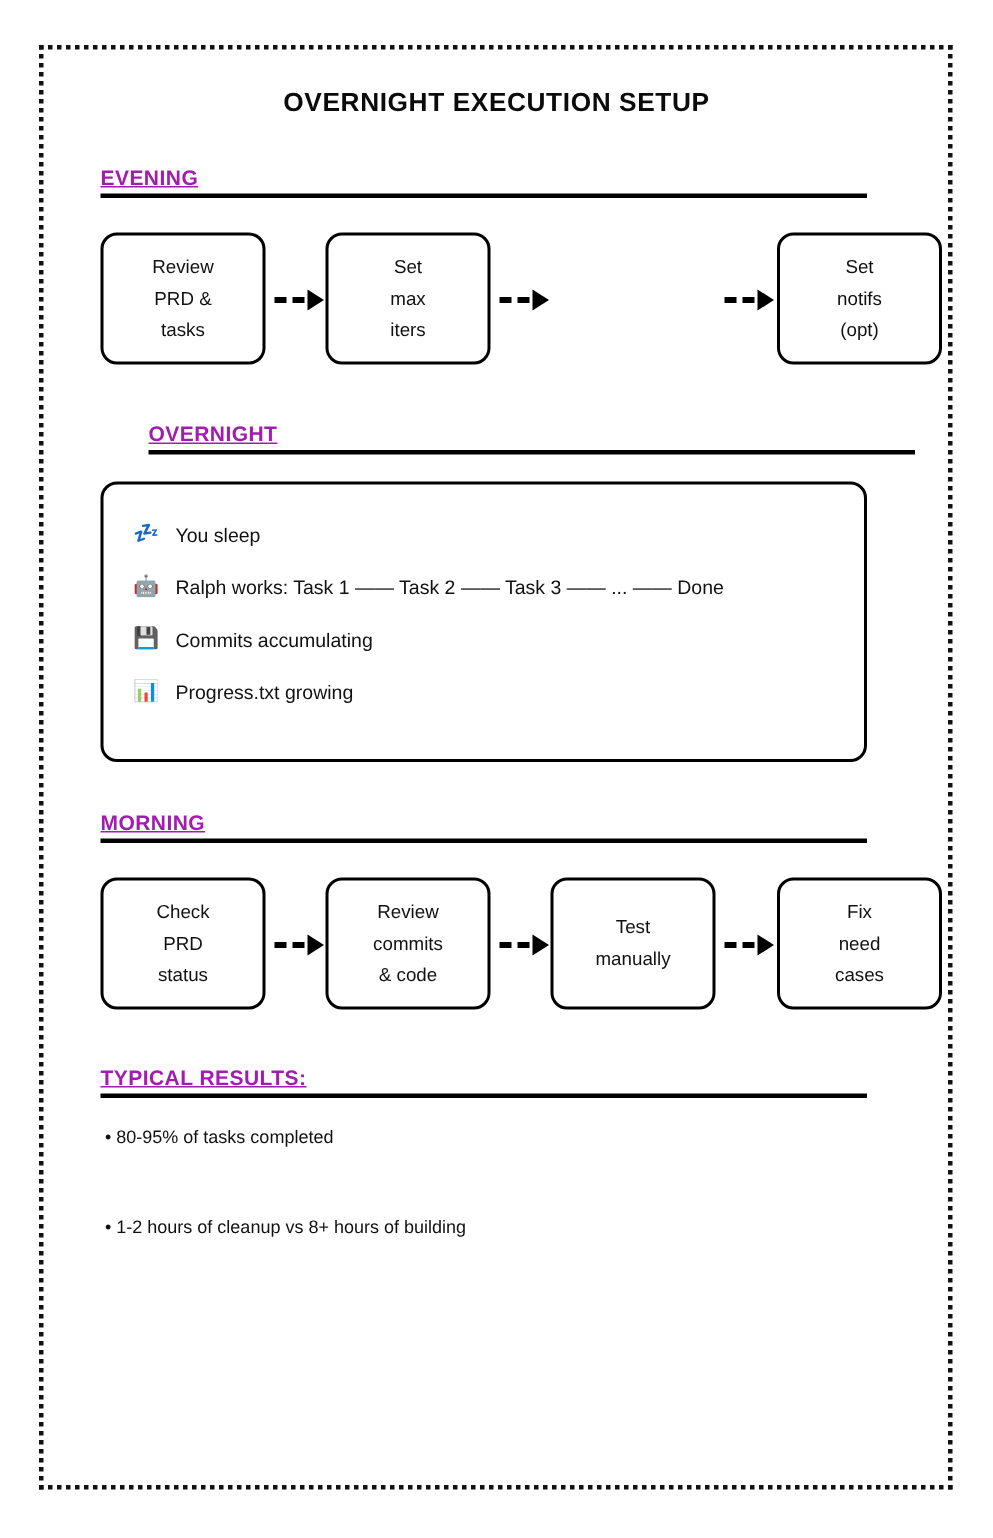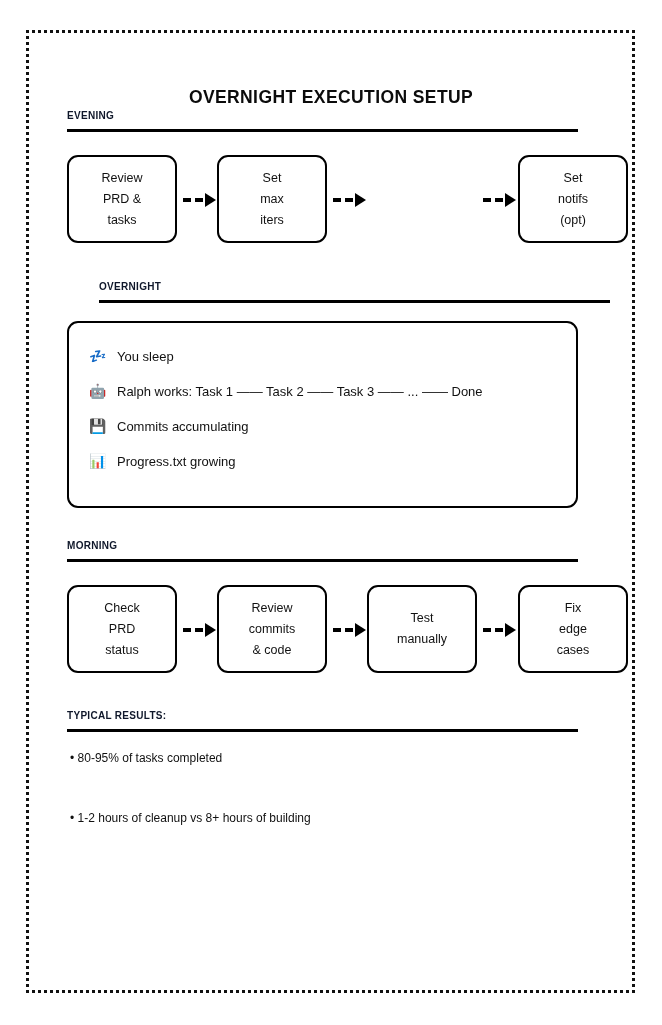--- a/index.html
+++ b/index.html
@@ -40,32 +40,32 @@
   #page-title {
     position: absolute;
     left: 0;
     top: 58px;
     width: 662px;
     text-align: center;
     font-size: 17.5px;
     font-weight: bold;
     letter-spacing: 0.4px;
     color: #0b0b0b;
-    margin-top: 29px;
   }
 
   
   .section-heading {
     position: absolute;
     left: 67px;
     width: 511px;
-    font-size: 10px;
+    font-size: 14px;
     font-weight: bold;
     letter-spacing: 0.3px;
-    color: #0f172a;
+    color: #a21caf;
+    text-decoration: underline;
   }
   .section-heading .rule {
     position: absolute;
     left: 0;
     top: 19px;
     width: 511px;
     height: 2.5px;
     background: #000000;
   }
 
@@ -287,21 +287,21 @@
       <span class="ln">Test</span>
       <span class="ln">manually</span>
     </div>
     <div class="arrow a2">
       <span class="dash d1"></span>
       <span class="dash d2"></span>
       <span class="head"></span>
     </div>
     <div class="flow-box pos3">
       <span class="ln">Fix</span>
-      <span class="ln">edge</span>
+      <span class="ln">need</span>
       <span class="ln">cases</span>
     </div>
   </div>
 
   <div class="section-heading" id="heading-results">
     <span>TYPICAL RESULTS:</span>
     <span class="rule"></span>
   </div>
 
   <div class="result-bullet" id="result-0">• 80-95% of tasks completed</div>

